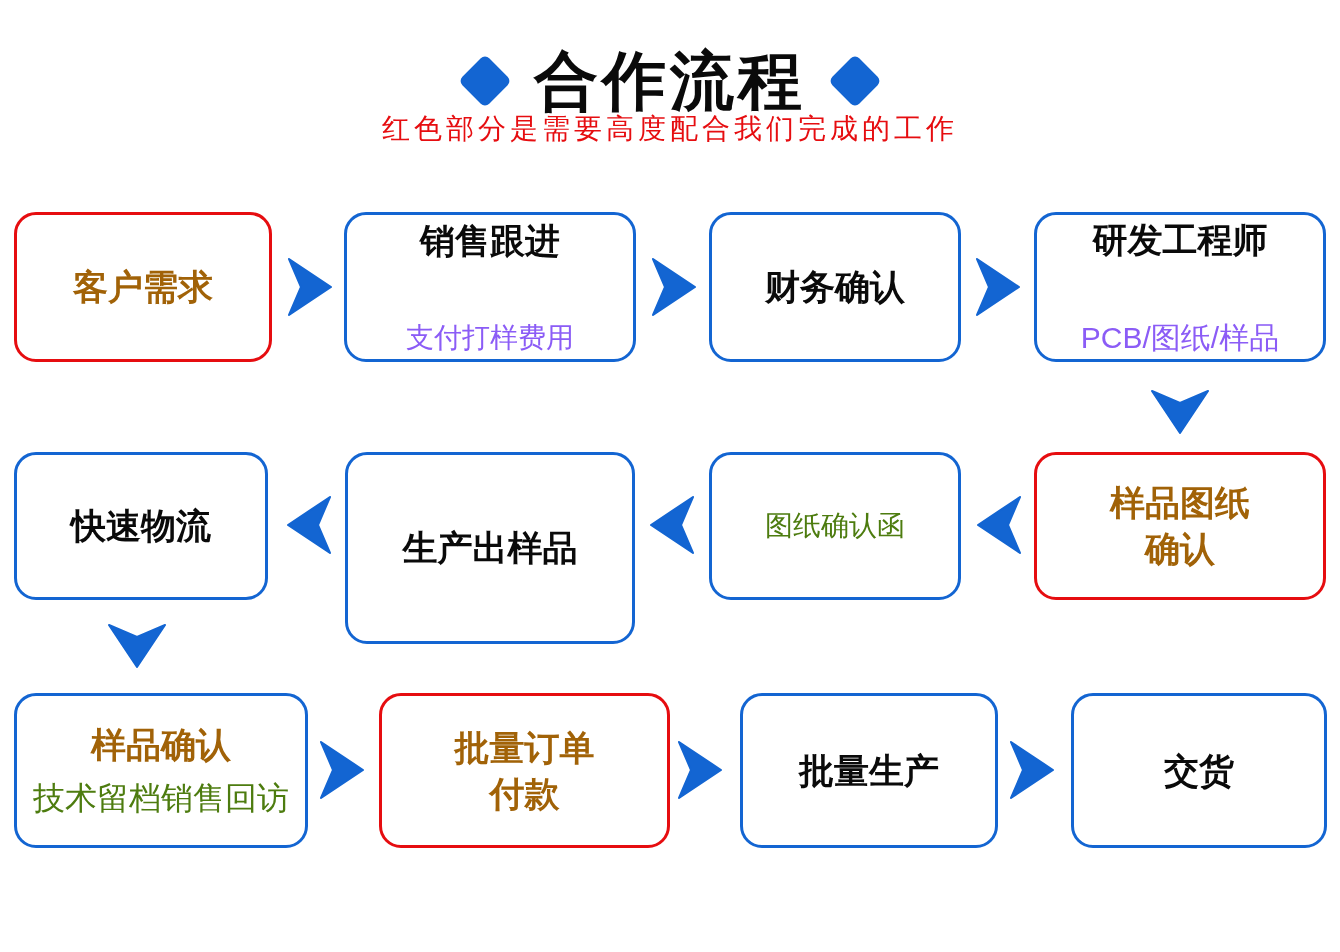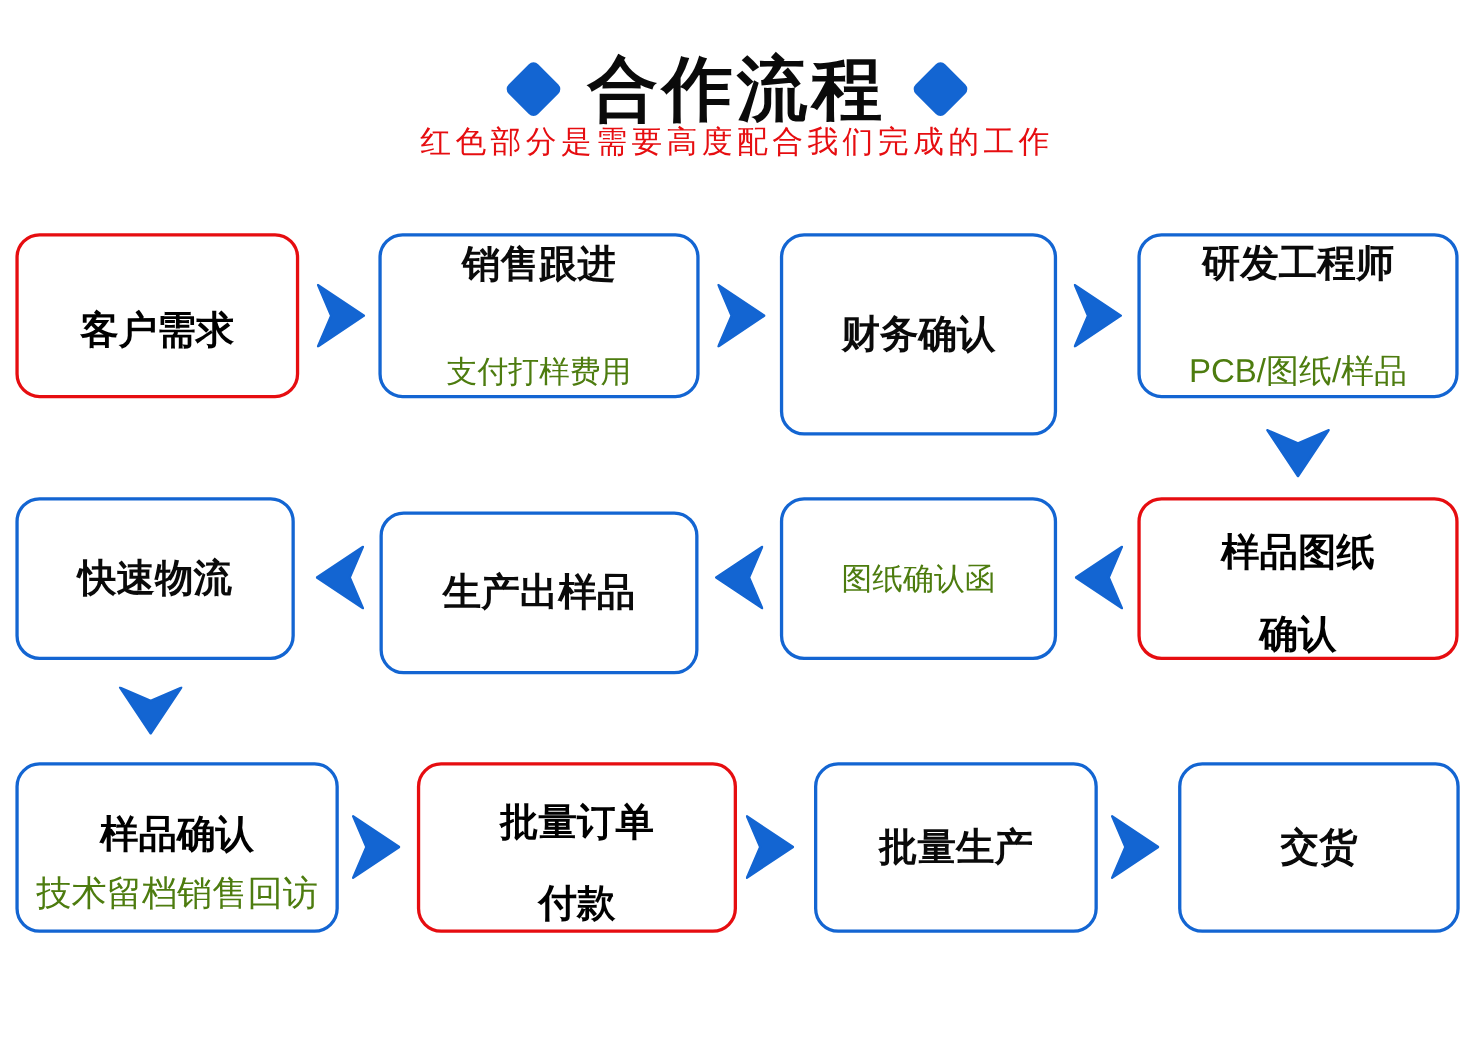--- a/index.html
+++ b/index.html
@@ -51,28 +51,28 @@
     text-align:center;
     box-sizing:border-box;
   }
   .node.b-red{border-color:#e60d10;}
   .node-title{
     font-size:35px;
     font-weight:800;
     color:#0a0a0a;
     line-height:1.25;
   }
-  .node-title.t-red{color:#000000;margin-top:28px;}
+  .node-title.t-red{color:#a16207;}
   .node-sub{
     font-size:28px;
     font-weight:400;
     color:#4d7c0f;
     line-height:1.2;
   }
-  .node-sub.t-red{color:#4d7c0f;margin-top:46px;}
+  .node-sub.t-red{color:#8b5cf6;margin-top:46px;}
   
   .arrow{position:absolute; width:44px; height:58px;}
   .arrow svg{display:block; width:100%; height:100%;}
   .arrow.left{transform:scaleX(-1);}
   .arrow.down{transform:rotate(90deg);}
 </style>
 </head>
 <body>
 
 <div id="stage">
@@ -98,21 +98,21 @@
     <span class="node-title">销售跟进</span>
     <span class="node-sub t-red">支付打样费用</span>
   </div>
 
   <div class="arrow" style="left:652px;top:258px;">
     <svg viewBox="0 0 44 58">
         <polygon points="1,1 43,29 1,57 13,29" fill="#1365d2" stroke="#1365d2" stroke-width="2" stroke-linejoin="round"></polygon>
       </svg>
   </div>
 
-  <div class="node" style="left:709px;top:212px;width:252px;height:184px;">
+  <div class="node" style="left:709px;top:212px;width:252px;height:150px;">
     <span class="node-title">财务确认</span>
   </div>
 
   <div class="arrow" style="left:976px;top:258px;">
     <svg viewBox="0 0 44 58">
         <polygon points="1,1 43,29 1,57 13,29" fill="#1365d2" stroke="#1365d2" stroke-width="2" stroke-linejoin="round"></polygon>
       </svg>
   </div>
 
   <div class="node" style="left:1034px;top:212px;width:292px;height:150px;">
@@ -129,21 +129,21 @@
   <div class="node" style="left:14px;top:452px;width:254px;height:148px;">
     <span class="node-title">快速物流</span>
   </div>
 
   <div class="arrow left" style="left:287px;top:496px;">
     <svg viewBox="0 0 44 58">
         <polygon points="1,1 43,29 1,57 13,29" fill="#1365d2" stroke="#1365d2" stroke-width="2" stroke-linejoin="round"></polygon>
       </svg>
   </div>
 
-  <div class="node" style="left:345px;top:465px;width:290px;height:148px;">
+  <div class="node" style="left:345px;top:452px;width:290px;height:192px;">
     <span class="node-title">生产出样品</span>
   </div>
 
   <div class="arrow left" style="left:650px;top:496px;">
     <svg viewBox="0 0 44 58">
         <polygon points="1,1 43,29 1,57 13,29" fill="#1365d2" stroke="#1365d2" stroke-width="2" stroke-linejoin="round"></polygon>
       </svg>
   </div>
 
   <div class="node" style="left:709px;top:452px;width:252px;height:148px;">

